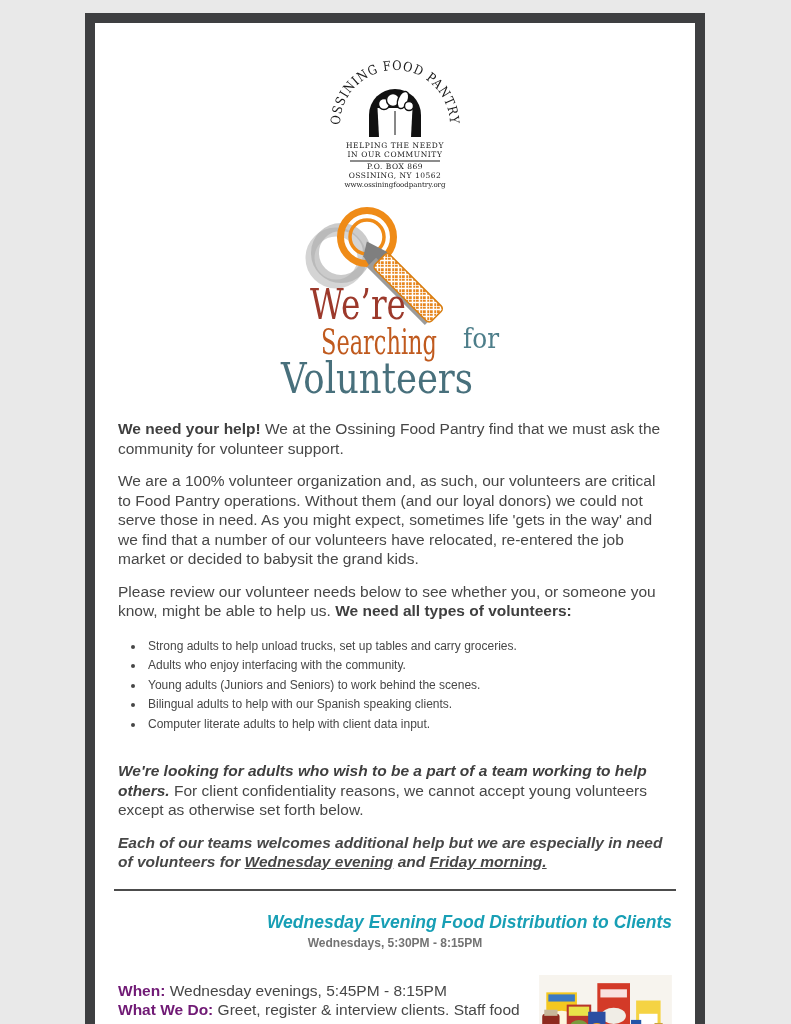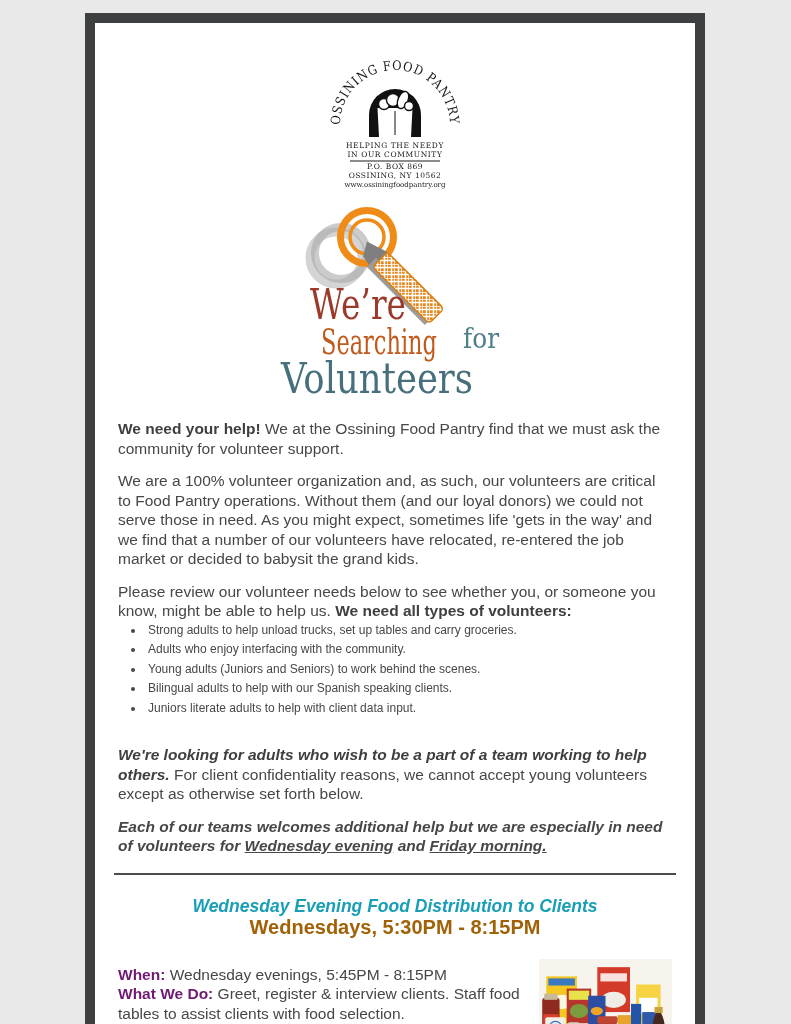--- a/index.html
+++ b/index.html
@@ -18,22 +18,22 @@
   .logo-wrap{margin-top:0;}
   .hero-wrap{margin-top:12px;}
   p.body{margin:13px 0;font-size:15.5px;line-height:19.5px;color:#474747;}
   p.body.first{margin-top:11px;}
   b{color:#3f3f3f;text-align:right;}
   ul.needs{margin:0 0 27px 0;padding-left:27px;font-size:12px;line-height:19.5px;color:#474747;}
   ul.needs li{padding-left:3px;}
   .em-strong{font-weight:bold;font-style:italic;color:#3f3f3f;}
   .u{text-decoration:underline;}
   hr.rule{border:none;border-top:2px solid #4c4c4c;margin:17px -4px 0 -4px;}
-  .sec-title{color:#189fb5;font-weight:bold;font-style:italic;font-size:17.5px;line-height:21px;margin:21px 0 0 0;}
-  .sec-sub{color:#a16207;font-weight:bold;font-size:20px;line-height:21px;margin:0;}
+  .sec-title{color:#189fb5;font-weight:bold;font-style:italic;font-size:17.5px;line-height:21px;margin:21px 0 0 0;text-align:right;}
+  .sec-sub{color:#737373;font-weight:bold;font-size:12px;line-height:21px;margin:0;}
   .details{margin-top:27px;font-size:15.5px;line-height:19.5px;color:#474747;}
   .details b{color:#701a75;}
   .photo{float:right;width:133px;height:99px;margin:-6px 0 6px 10px;}
   svg text{font-family:"DejaVu Serif","Liberation Serif",serif;}
 </style>
 </head>
 <body>
 
 <div class="card">
 
@@ -88,28 +88,28 @@
       <text x="46" y="148" font-size="36" fill="#c05a1e" textLength="116" lengthAdjust="spacingAndGlyphs">Searching</text>
       <text x="188" y="142" font-size="27" fill="#4d7e8a" textLength="36" lengthAdjust="spacingAndGlyphs">for</text>
       <text x="6" y="187" font-size="42" fill="#48707c" textLength="192" lengthAdjust="spacingAndGlyphs">Volunteers</text>
     </svg>
   </div>
 
   <p class="body first"><b>We need your help!</b><span> We at the Ossining Food Pantry find that we must ask the community for volunteer support.</span></p>
 
   <p class="body">We are a 100% volunteer organization and, as such, our volunteers are critical to Food Pantry operations. Without them (and our loyal donors) we could not serve those in need. As you might expect, sometimes life 'gets in the way' and we find that a number of our volunteers have relocated, re-entered the job market or decided to babysit the grand kids.</p>
 
-  <p class="body" style="margin-bottom:0;"><span>Please review our volunteer needs below to see whether you, or someone you know, might be able to help us. </span><b>We need all types of volunteers:</b></p>
+  <p class="body" style="margin-bottom:16px;"><span>Please review our volunteer needs below to see whether you, or someone you know, might be able to help us. </span><b>We need all types of volunteers:</b></p>
 
   <ul class="needs">
     <li>Strong adults to help unload trucks, set up tables and carry groceries.</li>
     <li>Adults who enjoy interfacing with the community.</li>
     <li>Young adults (Juniors and Seniors) to work behind the scenes.</li>
     <li>Bilingual adults to help with our Spanish speaking clients.</li>
-    <li>Juniors literate adults to help with client data input.</li>
+    <li>Computer literate adults to help with client data input.</li>
   </ul>
 
   <p class="body"><span class="em-strong">We're looking for adults who wish to be a part of a team working to help others.</span><span> For client confidentiality reasons, we cannot accept young volunteers except as otherwise set forth below.</span></p>
 
   <p class="body em-strong"><span>Each of our teams welcomes additional help but we are especially in need of volunteers for </span><span class="u">Wednesday evening</span><span> and </span><span class="u">Friday morning.</span></p>
 
   <hr class="rule">
 
   <p class="sec-title center">Wednesday Evening Food Distribution to Clients</p>
   <p class="sec-sub center">Wednesdays, 5:30PM - 8:15PM</p>

